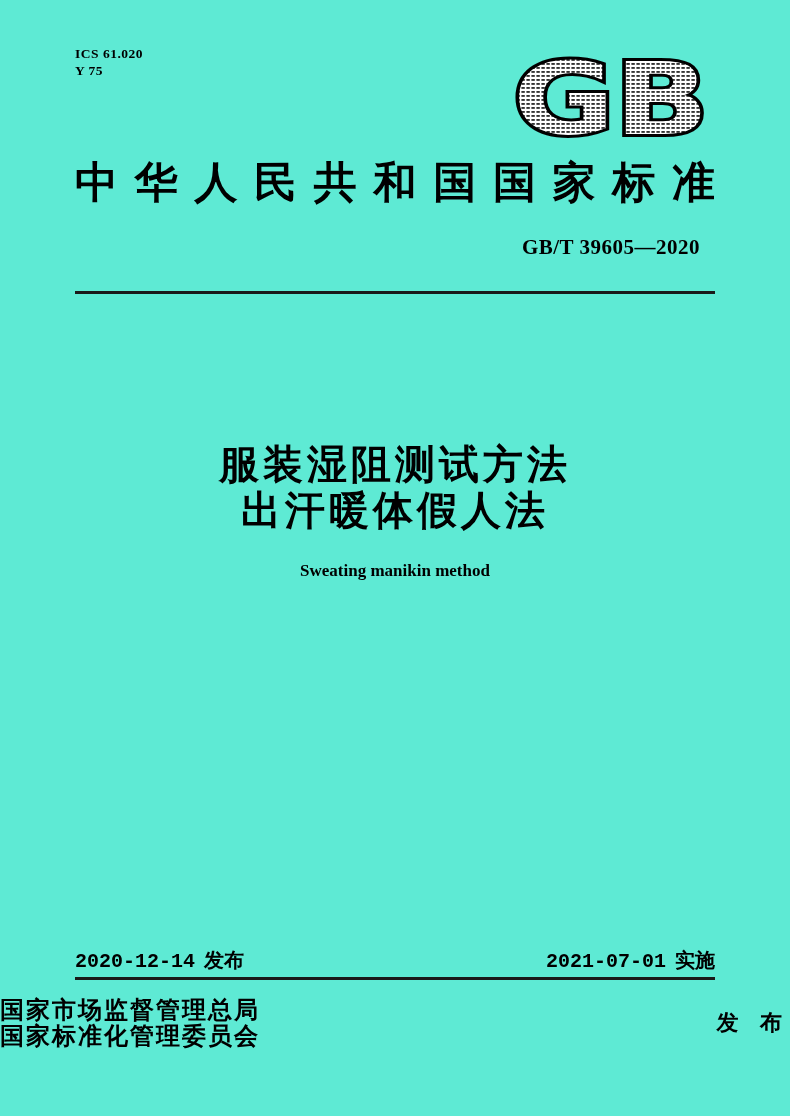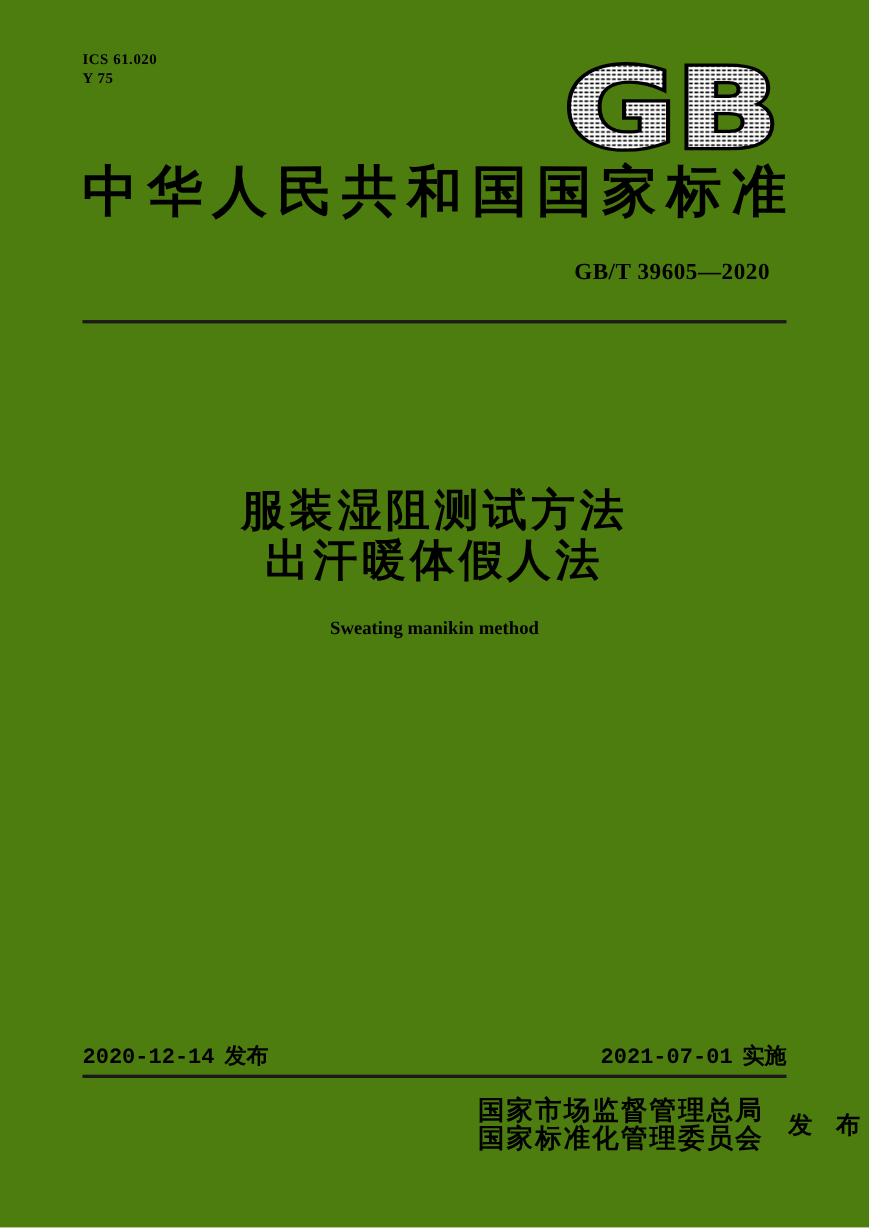--- a/index.html
+++ b/index.html
@@ -3,21 +3,21 @@
 <meta charset="utf-8">
 <style>
   * { margin: 0; padding: 0; box-sizing: border-box; }
   html, body { background: #ffffff; }
   body { font-family: "Liberation Serif", serif; }
 
   .page {
     position: relative;
     width: 790px;
     height: 1116px;
-    background: #4d7c0f;
+    background: #5eead4;
     color: #000000;
     overflow: hidden;
   }
 
   
   .ics-block {
     position: absolute;
     left: 75px;
     top: 45px;
     font-family: "Liberation Serif", serif;
@@ -33,26 +33,26 @@
     left: 506px;
     top: 54px;
     width: 210px;
     height: 90px;
   }
 
   
   .national-title {
     position: absolute;
     left: 75px;
-    top: 148px;
+    top: 160px;
     width: 640px;
     height: 52px;
-    font-family: Liberation Serif, serif;
-    font-weight: bold;
-    font-size: 50px;
+    font-family: Liberation Mono, monospace;
+    font-weight: bold;
+    font-size: 43px;
     line-height: 52px;
     text-align: justify;
     text-align-last: justify;
     white-space: nowrap;
   }
 
   
   .std-number {
     position: absolute;
     top: 235px;
@@ -115,21 +115,21 @@
   }
   .date-label { margin-left: 9px; }
 
   
   .issuer-row {
     position: absolute;
     left: 0;
     top: 997px;
     width: 100%;
     display: flex;
-    justify-content: flex-end;
+    justify-content: space-between;
     align-items: center;
     gap: 22px;
   }
   .issuer-names {
     font-family: "Liberation Serif", "DejaVu Serif", serif;
     font-weight: bold;
     font-size: 24px;
     line-height: 26px;
     letter-spacing: 2px;
     text-align: justify;

